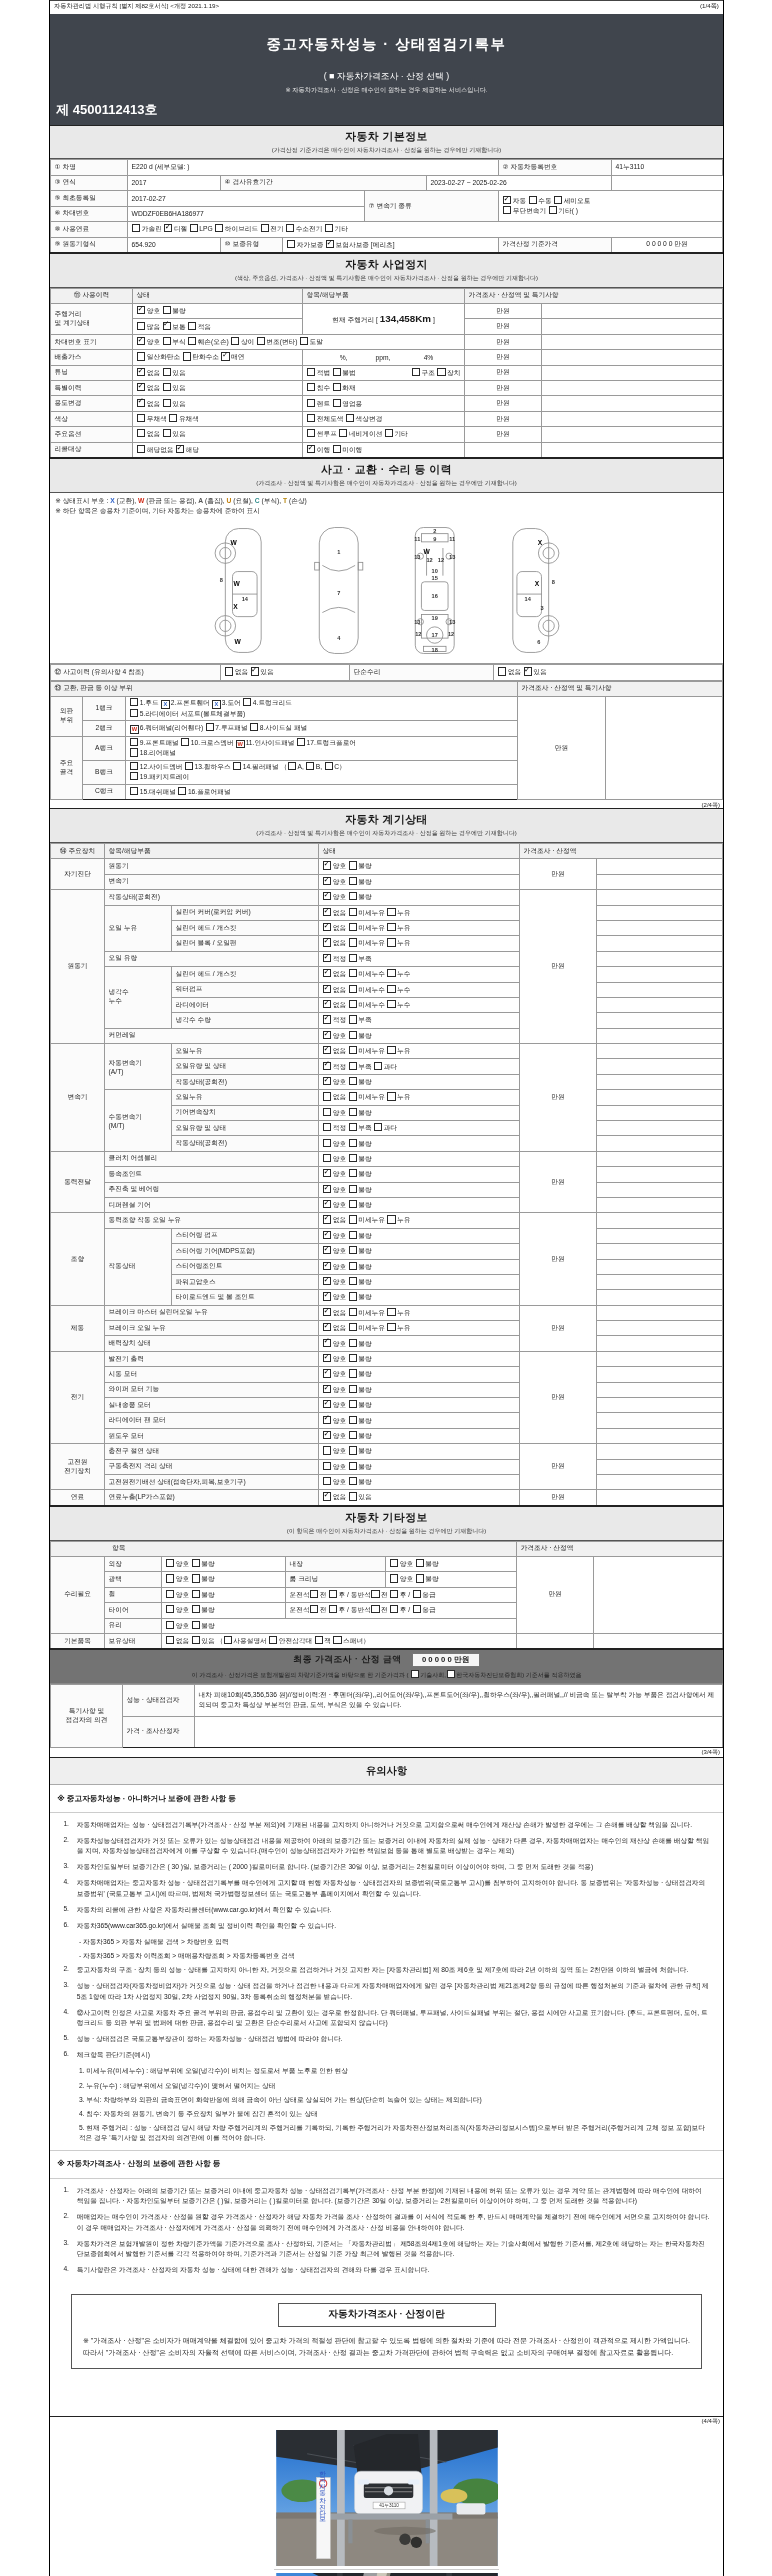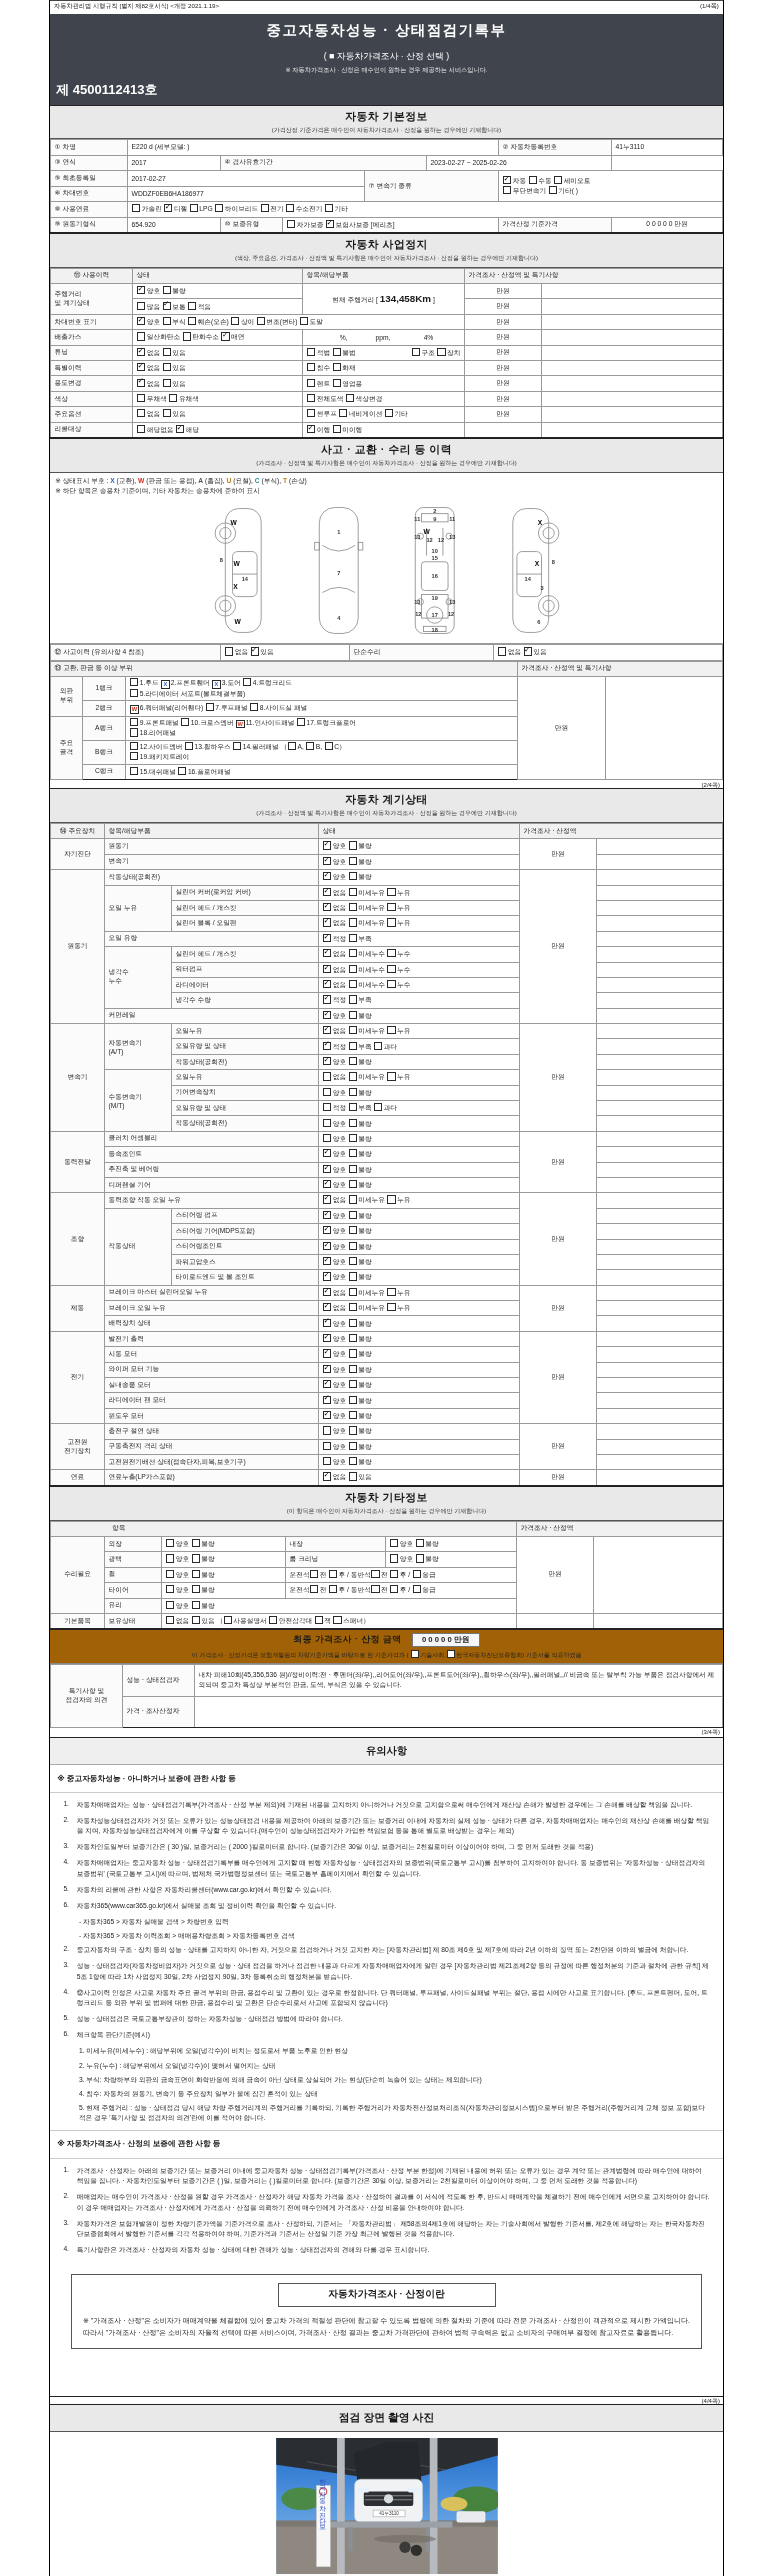--- a/index.html
+++ b/index.html
@@ -3,22 +3,22 @@
 <meta charset="utf-8">
 <style>
   html,body{margin:0;padding:0}
   body{width:773px;height:2576px;overflow:hidden;background:#fff;
        font-family:"Liberation Sans","DejaVu Sans",sans-serif;color:#1a1a1a;font-size:6.7px}
   .doc{margin-left:49px;width:675px;box-sizing:border-box;border-left:1px solid #000;border-right:1px solid #000;min-height:2576px}
   .topline{display:flex;justify-content:space-between;font-size:6.2px;color:#222;padding:1px 4.1px;height:8.2px;border-top:0.5px solid #444}
   
   .dhead{background:#40454d;color:#fff;padding-bottom:1px}
   .dstripe{height:1.5px;background:#fff;margin-top:1.5px}
-  .dtitle{text-align:center;font-size:14.4px;font-weight:bold;letter-spacing:1.5px;padding-top:7px}
-  .dsub{text-align:center;font-size:8.8px;margin-top:11px}
+  .dtitle{text-align:center;font-size:14.4px;font-weight:bold;letter-spacing:1.5px;padding-top:21px}
+  .dsub{text-align:center;font-size:8.8px;margin-top:17px}
   .dnote{text-align:center;font-size:6.2px;color:#e8e8e8;margin-top:2.6px}
   .dno{font-size:13px;font-weight:bold;padding:6.2px 0 4.6px 6.2px}
   
   .band{background:#e9e9e9;text-align:center;border-top:1.5px solid #222;border-bottom:1px solid #555;padding:4.1px 0 3.6px}
   .band h2{margin:0;font-size:10.8px;font-weight:bold;letter-spacing:0.5px}
   .band .bsub{font-size:6px;margin-top:2.1px;color:#333}
   table{border-collapse:collapse;width:100%;table-layout:fixed}
   td{border:0.5px solid #9a9a9a;padding:1px 3.6px;font-size:6.7px;height:12.4px;overflow:hidden;vertical-align:middle}
   .bb{border-bottom:1.5px solid #222}
   .lab{background:#fbfbfb}
@@ -38,21 +38,21 @@
   
   .diag{display:flex;justify-content:center;gap:32px;padding:5.2px 0 6.2px;border-bottom:0.5px solid #9a9a9a}
   .diag svg{display:block}
   .dln{fill:none;stroke:#8a8a8a;stroke-width:1.6}
   .dnum{font-size:11px;fill:#333;text-anchor:middle;font-weight:bold}
   .dmk{font-size:13px;font-weight:bold;text-anchor:middle}
   
   .legend{padding:3.1px 5.2px 2.1px;font-size:6.7px;border-bottom:0}
   .legend div{margin:1px 0}
   
-  .finbox{border-top:1.5px solid #222;border-bottom:0.5px solid #888;background:#a16207;text-align:center;padding:3.1px 0 2.6px}
+  .finbox{border-top:1.5px solid #222;border-bottom:0.5px solid #888;background:#737373;text-align:center;padding:3.1px 0 2.6px}
   .finbox .fl{font-size:8.8px;font-weight:bold;letter-spacing:0.5px}
   .finbox .fv{display:inline-block;border:0.5px solid #777;background:#f6f6f6;padding:1px 9.3px;margin-left:8.2px;font-size:7.7px;font-weight:bold}
   .finbox .fn{font-size:6px;margin-top:2.6px;color:#222}
   
   .nbox{border-top:1.5px solid #222;border-bottom:1.5px solid #222;margin-top:1px;min-height:660px;box-sizing:border-box;padding-bottom:7.2px}
   .ntitle{text-align:center;font-size:10.3px;font-weight:bold;padding:6.2px 0;background:#efefef;border-bottom:0.5px solid #aaa}
   .nsec{font-size:7.7px;font-weight:bold;padding:8.2px 7.2px;border-bottom:0.5px solid #ccc}
   .nlist{padding:7.2px 13.4px 3.1px}
   .nrow{display:flex;margin:0 0 5.7px}
   .nn{width:13.4px;flex:none}
@@ -821,21 +821,20 @@
     <div class="abox">
       <div class="at">자동차가격조사 · 산정이란</div>
       <div class="ab">※ "가격조사 · 산정"은 소비자가 매매계약을 체결함에 있어 중고차 가격의 적절성 판단에 참고할 수 있도록 법령에 의한 절차와 기준에 따라 전문 가격조사 · 산정인이 객관적으로 제시한 가액입니다. 따라서 "가격조사 · 산정"은 소비자의 자율적 선택에 따른 서비스이며, 가격조사 · 산정 결과는 중고차 가격판단에 관하여 법적 구속력은 없고 소비자의 구매여부 결정에 참고자료로 활용됩니다.</div>
     </div>
   </div>
 
   <div class="gap" style="height:7.2px">
       <span class="pg">(4/4쪽)</span>
     </div>
 
-  <div class="pband">점검 장면 촬영 사진</div>
   <div class="pwrap">
     <div class="pframe">
       <svg width="222" height="136" viewBox="0 0 430 264" style="font-size:13px">
         <defs>
           <linearGradient id="sky1" x1="0" y1="0" x2="0" y2="1">
             <stop offset="0" stop-color="#1d6bcc"></stop>
               <stop offset="1" stop-color="#8ec2ef"></stop>
           </linearGradient>
         </defs>
         <rect width="430" height="264" fill="url(#sky1)"></rect>

